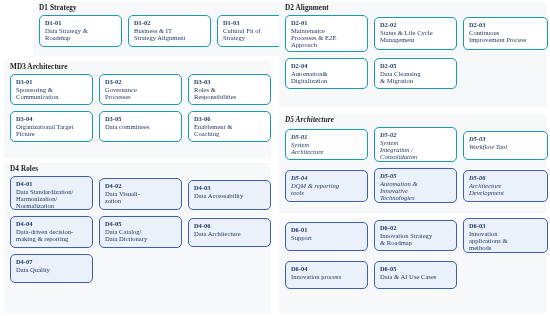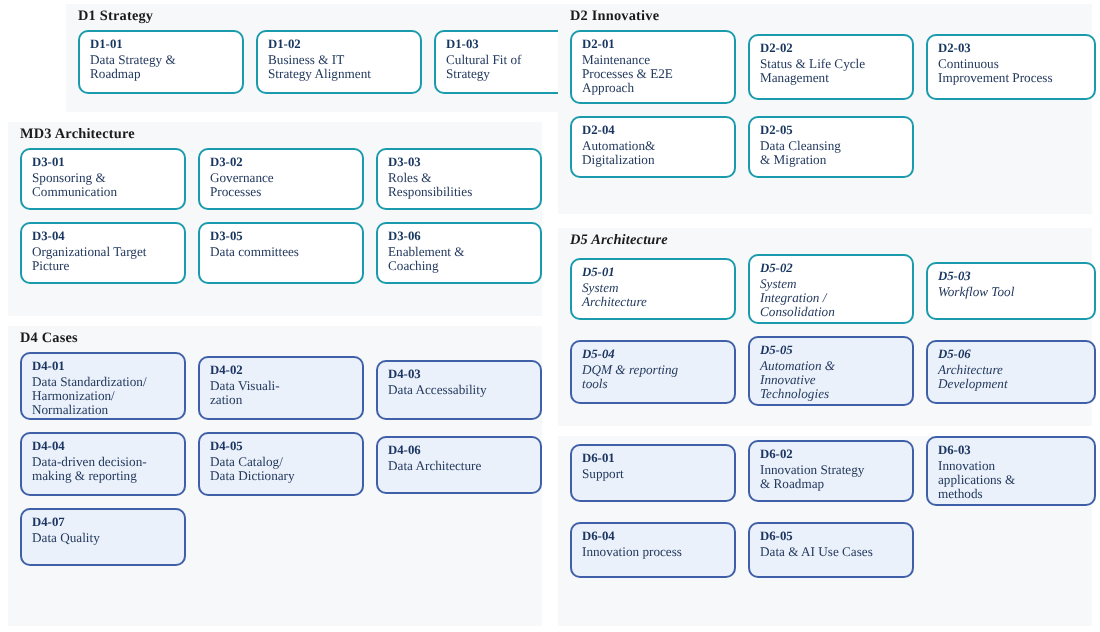--- a/index.html
+++ b/index.html
@@ -136,21 +136,21 @@
         </div>
         <div class="card teal" style="left:184px; top:37px; width:83px; height:31px;">
           <span class="card-code">D3-06</span>
           <span class="card-label">Enablement &amp;
 Coaching</span>
         </div>
       </div>
     </div>
 
     <div class="group" style="top:163px; height:150px;">
-      <div class="group-header">D4 Cases</div>
+      <div class="group-header">D4 Roles</div>
       <div class="group-body" style="height:132px;">
         <div class="card blue" style="left:6px;   top:0px;  width:83px; height:34px;">
           <span class="card-code">D4-01</span>
           <span class="card-label">Data Standardization/
 Harmonization/
 Normalization</span>
         </div>
         <div class="card blue" style="left:95px;  top:2px;  width:83px; height:32px;">
           <span class="card-code">D4-02</span>
           <span class="card-label">Data Visuali-
@@ -179,21 +179,21 @@
           <span class="card-label">Data Quality</span>
         </div>
       </div>
     </div>
 
   </div>
 
   <div class="column col-right">
 
     <div class="group" style="top:2px; height:105px;">
-      <div class="group-header">D2 Innovative</div>
+      <div class="group-header">D2 Alignment</div>
       <div class="group-body" style="height:87px;">
         <div class="card teal" style="left:6px;   top:0px;  width:83px; height:37px;">
           <span class="card-code">D2-01</span>
           <span class="card-label">Maintenance
 Processes &amp; E2E
 Approach</span>
         </div>
         <div class="card teal" style="left:95px;  top:2px;  width:83px; height:33px;">
           <span class="card-code">D2-02</span>
           <span class="card-label">Status &amp; Life Cycle

